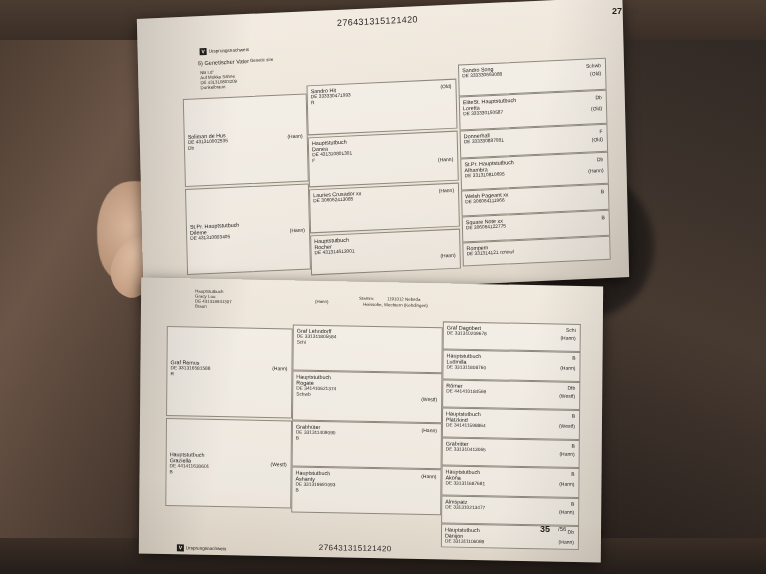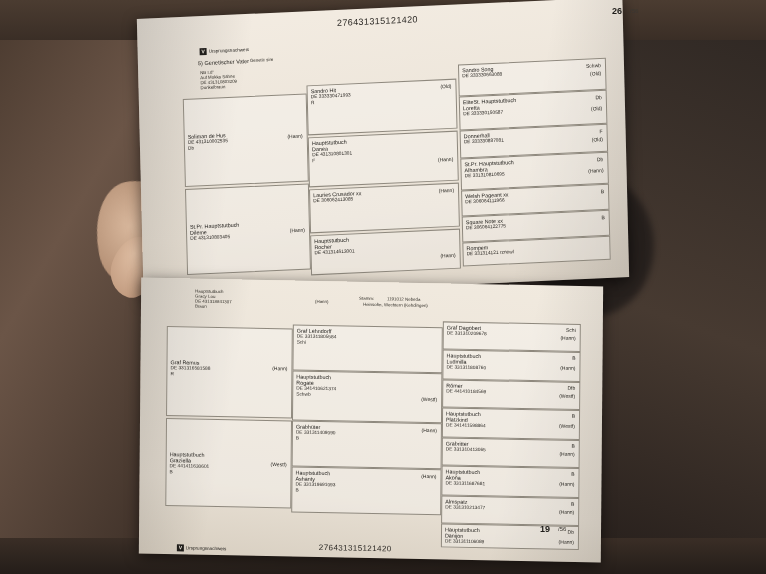--- a/index.html
+++ b/index.html
@@ -206,21 +206,21 @@
     </div>
 
     <div class="cell" style="left:320px;top:238px;width:146px;height:22px;">
       <div class="c-in">
         <div class="nm">Rompem</div>
         <div class="rg">DE 331314121 rznewl</div>
       </div>
     </div>
   </div>
 
-  <div class="corner-num" style="left:612px;top:6px;">26</div>
+  <div class="corner-num" style="left:612px;top:6px;">27</div>
   <div class="corner-sub" style="left:630px;top:8px;">/56</div>
 
   <div class="page page-bottom">
     <div class="page-shade"></div>
 
     <div class="logo-box" style="left:48px;top:10px;">
       <span class="logo-sq" style="visibility:hidden"></span>
     </div>
     <div class="xtiny" style="position:absolute;left:54px;top:10px;">Hauptstutbuch</div>
     <div class="xtiny" style="position:absolute;left:54px;top:15px;">Gracy Lou</div>
@@ -364,15 +364,15 @@
       <div class="side" style="right:4px;top:12px;">(Hann)</div>
     </div>
 
     <div class="doc-id" style="left:180px;top:262px;font-size:8px;">276431315121420</div>
     <div class="footer-tag" style="left:38px;top:266px;">
       <span class="logo-sq">V</span>
       <span class="logo-txt">Ursprungsnachweis</span>
     </div>
   </div>
 
-  <div class="corner-num" style="left:540px;top:524px;">19</div>
+  <div class="corner-num" style="left:540px;top:524px;">35</div>
   <div class="corner-sub" style="left:558px;top:526px;">/56</div>
 </div>
 
 </body></html>

